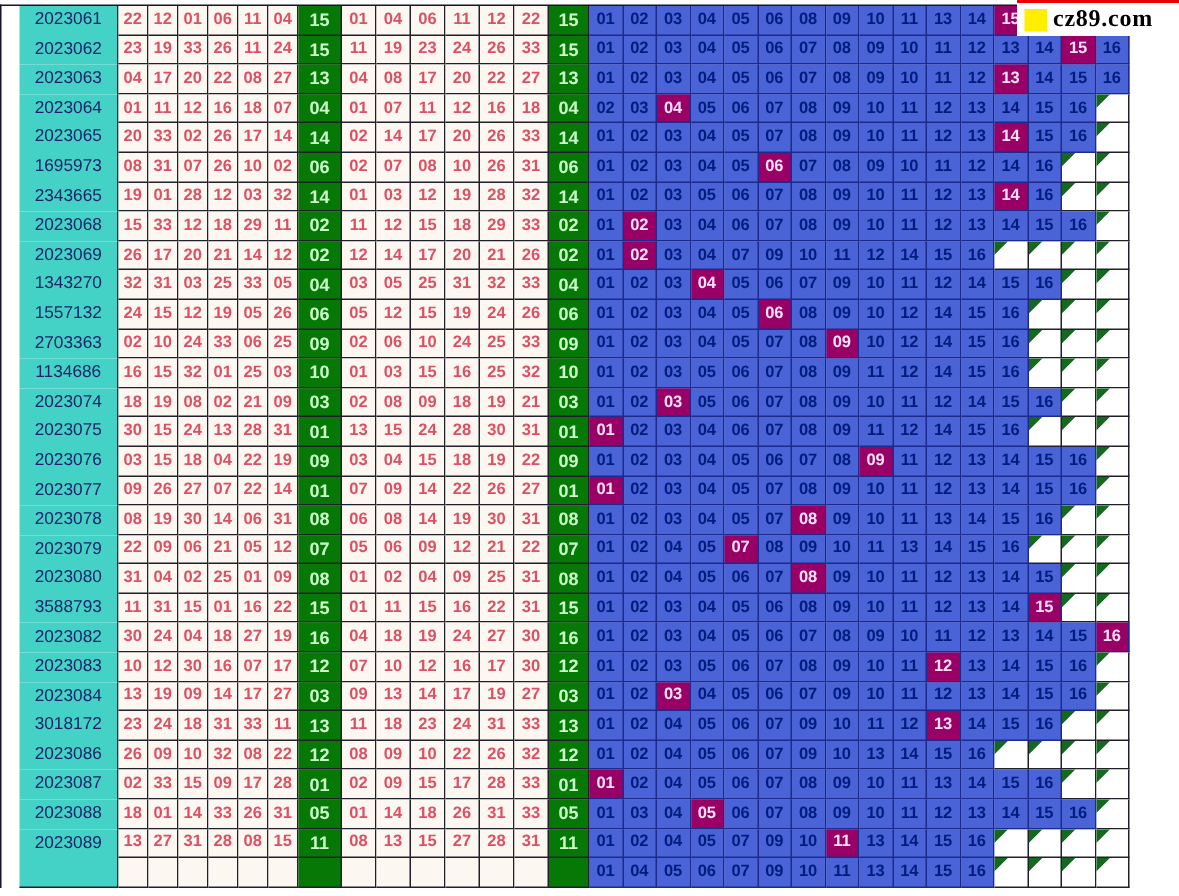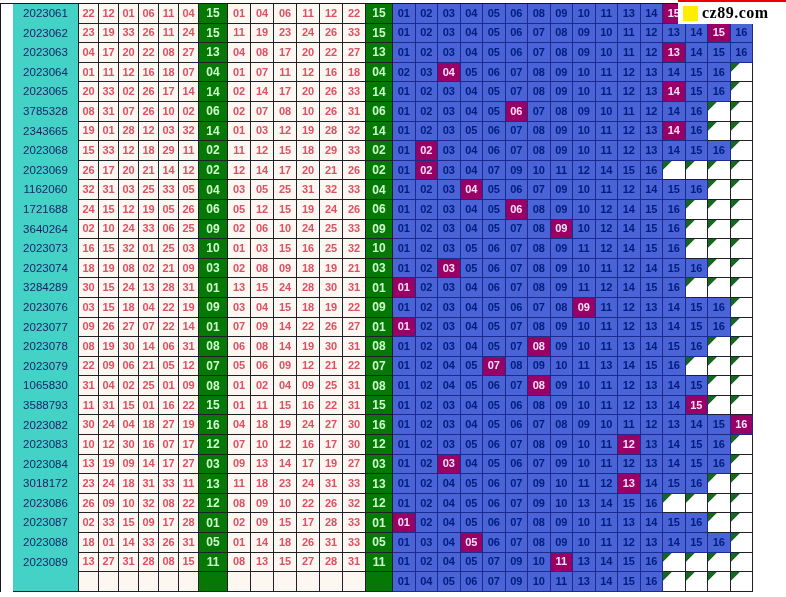--- a/index.html
+++ b/index.html
@@ -226,21 +226,21 @@
       <div class="cell t">11</div>
       <div class="cell t">12</div>
       <div class="cell t">13</div>
       <div class="cell t m">14</div>
       <div class="cell t">15</div>
       <div class="cell t">16</div>
       <div class="cell w"></div>
       <div class="cell r">围中</div>
     </div>
     <div class="row">
-      <div class="cell p">3785328</div>
+      <div class="cell p">1695973</div>
       <div class="cell n n1">08</div>
       <div class="cell n n1">31</div>
       <div class="cell n n1">07</div>
       <div class="cell n n1">26</div>
       <div class="cell n n1">10</div>
       <div class="cell n n1">02</div>
       <div class="cell g">06</div>
       <div class="cell n n2">02</div>
       <div class="cell n n2">07</div>
       <div class="cell n n2">08</div>
@@ -362,21 +362,21 @@
       <div class="cell t">14</div>
       <div class="cell t">15</div>
       <div class="cell t">16</div>
       <div class="cell w"></div>
       <div class="cell w"></div>
       <div class="cell w"></div>
       <div class="cell w"></div>
       <div class="cell r">围中</div>
     </div>
     <div class="row">
-      <div class="cell p">1162060</div>
+      <div class="cell p">1343270</div>
       <div class="cell n n1">32</div>
       <div class="cell n n1">31</div>
       <div class="cell n n1">03</div>
       <div class="cell n n1">25</div>
       <div class="cell n n1">33</div>
       <div class="cell n n1">05</div>
       <div class="cell g">04</div>
       <div class="cell n n2">03</div>
       <div class="cell n n2">05</div>
       <div class="cell n n2">25</div>
@@ -396,21 +396,21 @@
       <div class="cell t">11</div>
       <div class="cell t">12</div>
       <div class="cell t">14</div>
       <div class="cell t">15</div>
       <div class="cell t">16</div>
       <div class="cell w"></div>
       <div class="cell w"></div>
       <div class="cell r">围中</div>
     </div>
     <div class="row">
-      <div class="cell p">1721688</div>
+      <div class="cell p">1557132</div>
       <div class="cell n n1">24</div>
       <div class="cell n n1">15</div>
       <div class="cell n n1">12</div>
       <div class="cell n n1">19</div>
       <div class="cell n n1">05</div>
       <div class="cell n n1">26</div>
       <div class="cell g">06</div>
       <div class="cell n n2">05</div>
       <div class="cell n n2">12</div>
       <div class="cell n n2">15</div>
@@ -430,21 +430,21 @@
       <div class="cell t">12</div>
       <div class="cell t">14</div>
       <div class="cell t">15</div>
       <div class="cell t">16</div>
       <div class="cell w"></div>
       <div class="cell w"></div>
       <div class="cell w"></div>
       <div class="cell r">围中</div>
     </div>
     <div class="row">
-      <div class="cell p">3640264</div>
+      <div class="cell p">2703363</div>
       <div class="cell n n1">02</div>
       <div class="cell n n1">10</div>
       <div class="cell n n1">24</div>
       <div class="cell n n1">33</div>
       <div class="cell n n1">06</div>
       <div class="cell n n1">25</div>
       <div class="cell g">09</div>
       <div class="cell n n2">02</div>
       <div class="cell n n2">06</div>
       <div class="cell n n2">10</div>
@@ -464,21 +464,21 @@
       <div class="cell t">12</div>
       <div class="cell t">14</div>
       <div class="cell t">15</div>
       <div class="cell t">16</div>
       <div class="cell w"></div>
       <div class="cell w"></div>
       <div class="cell w"></div>
       <div class="cell r">围中</div>
     </div>
     <div class="row">
-      <div class="cell p">2023073</div>
+      <div class="cell p">1134686</div>
       <div class="cell n n1">16</div>
       <div class="cell n n1">15</div>
       <div class="cell n n1">32</div>
       <div class="cell n n1">01</div>
       <div class="cell n n1">25</div>
       <div class="cell n n1">03</div>
       <div class="cell g">10</div>
       <div class="cell n n2">01</div>
       <div class="cell n n2">03</div>
       <div class="cell n n2">15</div>
@@ -532,21 +532,21 @@
       <div class="cell t">11</div>
       <div class="cell t">12</div>
       <div class="cell t">14</div>
       <div class="cell t">15</div>
       <div class="cell t">16</div>
       <div class="cell w"></div>
       <div class="cell w"></div>
       <div class="cell r">围中</div>
     </div>
     <div class="row">
-      <div class="cell p">3284289</div>
+      <div class="cell p">2023075</div>
       <div class="cell n n1">30</div>
       <div class="cell n n1">15</div>
       <div class="cell n n1">24</div>
       <div class="cell n n1">13</div>
       <div class="cell n n1">28</div>
       <div class="cell n n1">31</div>
       <div class="cell g">01</div>
       <div class="cell n n2">13</div>
       <div class="cell n n2">15</div>
       <div class="cell n n2">24</div>
@@ -702,21 +702,21 @@
       <div class="cell t">13</div>
       <div class="cell t">14</div>
       <div class="cell t">15</div>
       <div class="cell t">16</div>
       <div class="cell w"></div>
       <div class="cell w"></div>
       <div class="cell w"></div>
       <div class="cell r">围中</div>
     </div>
     <div class="row">
-      <div class="cell p">1065830</div>
+      <div class="cell p">2023080</div>
       <div class="cell n n1">31</div>
       <div class="cell n n1">04</div>
       <div class="cell n n1">02</div>
       <div class="cell n n1">25</div>
       <div class="cell n n1">01</div>
       <div class="cell n n1">09</div>
       <div class="cell g">08</div>
       <div class="cell n n2">01</div>
       <div class="cell n n2">02</div>
       <div class="cell n n2">04</div>

